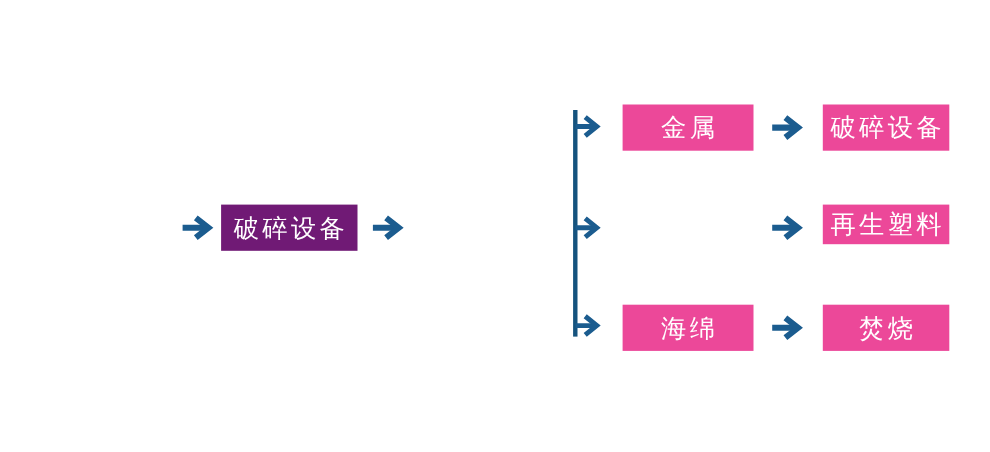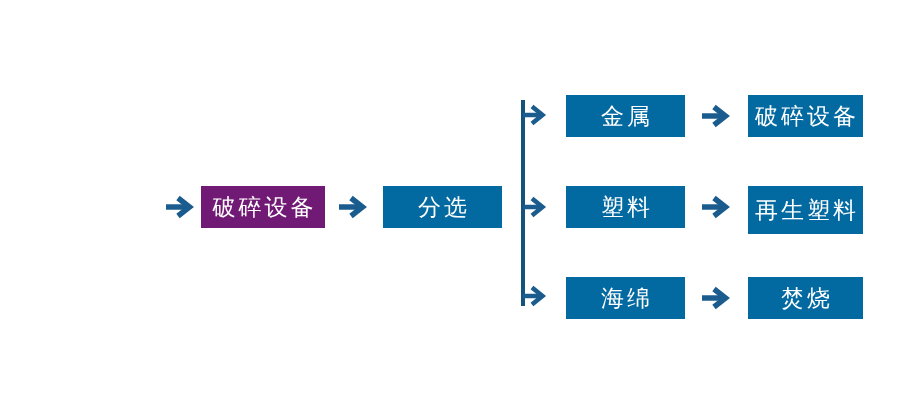--- a/index.html
+++ b/index.html
@@ -19,37 +19,37 @@
   }
   .node {
     position: absolute;
     display: flex;
     align-items: center;
     justify-content: center;
     color: #ffffff;
     font-size: 23px;
     letter-spacing: 3px;
     text-indent: 3px; 
-    background: #0369a1;
+    background: #ec4899;
     box-sizing: border-box;
     white-space: nowrap;
   }
   .node.red { background: #701a75; }
 
   
   .n-car     { left: 35px;  top: 186px; width: 118px; height: 42px; }
   .n-crusher { left: 201px; top: 186px; width: 124px; height: 42px; }
   .n-sorting { left: 383px; top: 186px; width: 119px; height: 42px; }
 
   
   .n-metal   { left: 566px; top: 95px;  width: 119px; height: 42px; }
   .n-plastic { left: 566px; top: 186px; width: 119px; height: 42px; }
   .n-sponge  { left: 566px; top: 277px; width: 119px; height: 42px; }
   .n-recycle { left: 748px; top: 95px;  width: 115px; height: 42px; }
-  .n-replas  { left: 748px; top: 186px; width: 115px; height: 48px; }
+  .n-replas  { left: 748px; top: 186px; width: 115px; height: 36px; }
   .n-burn    { left: 748px; top: 277px; width: 115px; height: 42px; }
 
   .arrow {
     position: absolute;
     width: 32px;
     height: 24px;
     color: #1B5C8F;
   }
   .arrow svg { display: block; width: 100%; height: 100%; }
 
@@ -94,21 +94,20 @@
 
   <div class="node red n-crusher">破碎设备</div>
 
   <div class="arrow a-main2">
     <svg viewBox="0 0 32 24" aria-hidden="true">
       <line x1="1" y1="12" x2="22" y2="12" stroke="currentColor" stroke-width="5.5"></line>
       <path d="M13 3 L24.5 12 L13 21" fill="none" stroke="currentColor" stroke-width="5.5" stroke-linejoin="miter"></path>
     </svg>
   </div>
 
-  <div class="node n-sorting">分选</div>
 
   <div class="vline"></div>
 
   <div class="branch-arrow b-row1">
     <svg viewBox="0 0 26 22" aria-hidden="true">
       <line x1="0" y1="11" x2="17" y2="11" stroke="currentColor" stroke-width="4.5"></line>
       <path d="M9 2.5 L19.5 11 L9 19.5" fill="none" stroke="currentColor" stroke-width="4.5" stroke-linejoin="miter"></path>
     </svg>
   </div>
   <div class="branch-arrow b-row2">
@@ -126,21 +125,20 @@
 
   <div class="node n-metal">金属</div>
   <div class="arrow a-row1">
     <svg viewBox="0 0 32 24" aria-hidden="true">
       <line x1="1" y1="12" x2="22" y2="12" stroke="currentColor" stroke-width="5.5"></line>
       <path d="M13 3 L24.5 12 L13 21" fill="none" stroke="currentColor" stroke-width="5.5" stroke-linejoin="miter"></path>
     </svg>
   </div>
   <div class="node n-recycle">破碎设备</div>
 
-  <div class="node n-plastic">塑料</div>
   <div class="arrow a-row2">
     <svg viewBox="0 0 32 24" aria-hidden="true">
       <line x1="1" y1="12" x2="22" y2="12" stroke="currentColor" stroke-width="5.5"></line>
       <path d="M13 3 L24.5 12 L13 21" fill="none" stroke="currentColor" stroke-width="5.5" stroke-linejoin="miter"></path>
     </svg>
   </div>
   <div class="node n-replas">再生塑料</div>
 
   <div class="node n-sponge">海绵</div>
   <div class="arrow a-row3">

